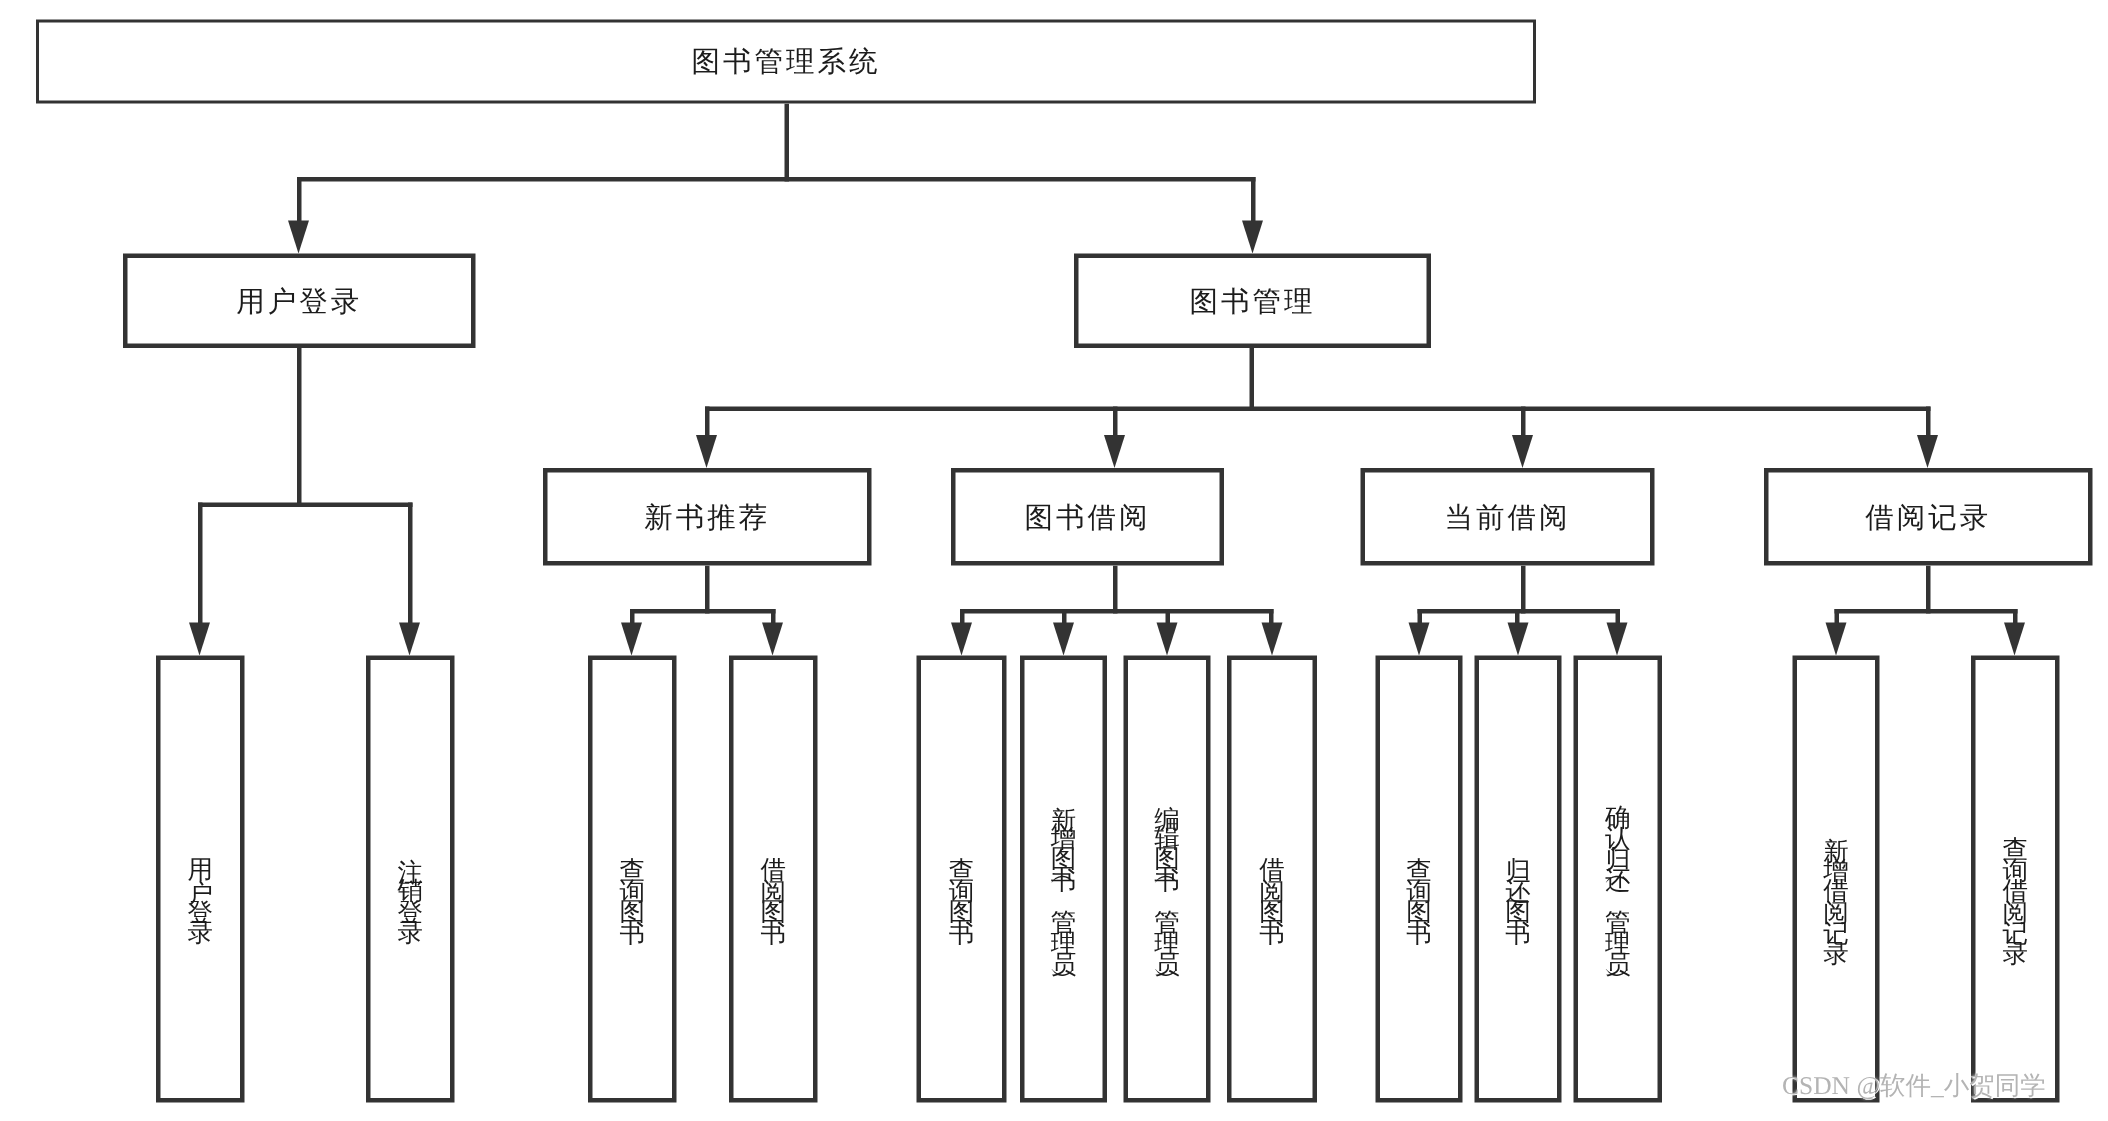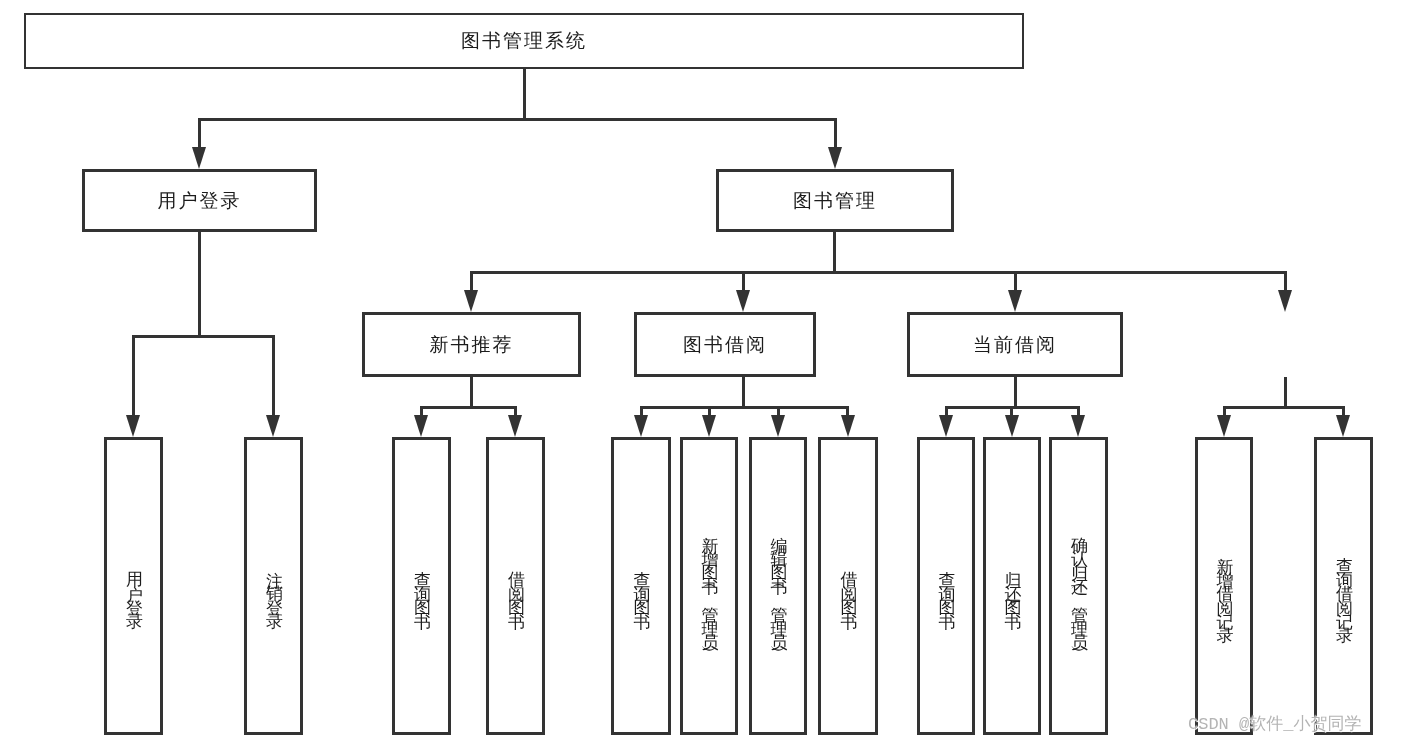--- a/index.html
+++ b/index.html
@@ -6,21 +6,21 @@
     margin: 0;
     padding: 0;
     background: #ffffff;
   }
   .stage {
     position: relative;
     width: 1405px;
     height: 747px;
     background: #ffffff;
     overflow: hidden;
-    font-family: Liberation Mono, monospace;
+    font-family: Liberation Serif, serif;
     color: #1c1c1c;
   }
   
   .hbox {
     position: absolute;
     box-sizing: border-box;
     background: #ffffff;
     border: 3px solid #333333;
     display: flex;
     align-items: center;
@@ -163,22 +163,25 @@
   <div class="hbox" style="left:716px;top:169px;width:238px;height:63px">
     <span class="label">图书管理</span>
   </div>
 
   <div class="hbox" style="left:362px;top:312px;width:219px;height:65px">
     <span class="label">新书推荐</span>
   </div>
   <div class="hbox" style="left:634px;top:312px;width:182px;height:65px">
     <span class="label">图书借阅</span>
   </div>
-  <div class="hbox" style="left:907px;top:312px;width:216px;height:65px">
+  <div class="hbox" style="left:907px;top:312px;width:196px;height:65px">
     <span class="label">当前借阅</span>
+  </div>
+  <div class="hbox" style="left:1176px;top:312px;width:219px;height:65px">
+    <span class="label">借阅记录</span>
   </div>
 
   <div class="vbox" style="left:104px;width:59px">
     <span class="vlabel">用户登录</span>
   </div>
   <div class="vbox" style="left:244px;width:59px">
     <span class="vlabel">注销登录</span>
   </div>
 
   <div class="vbox" style="left:392px;width:59px">

